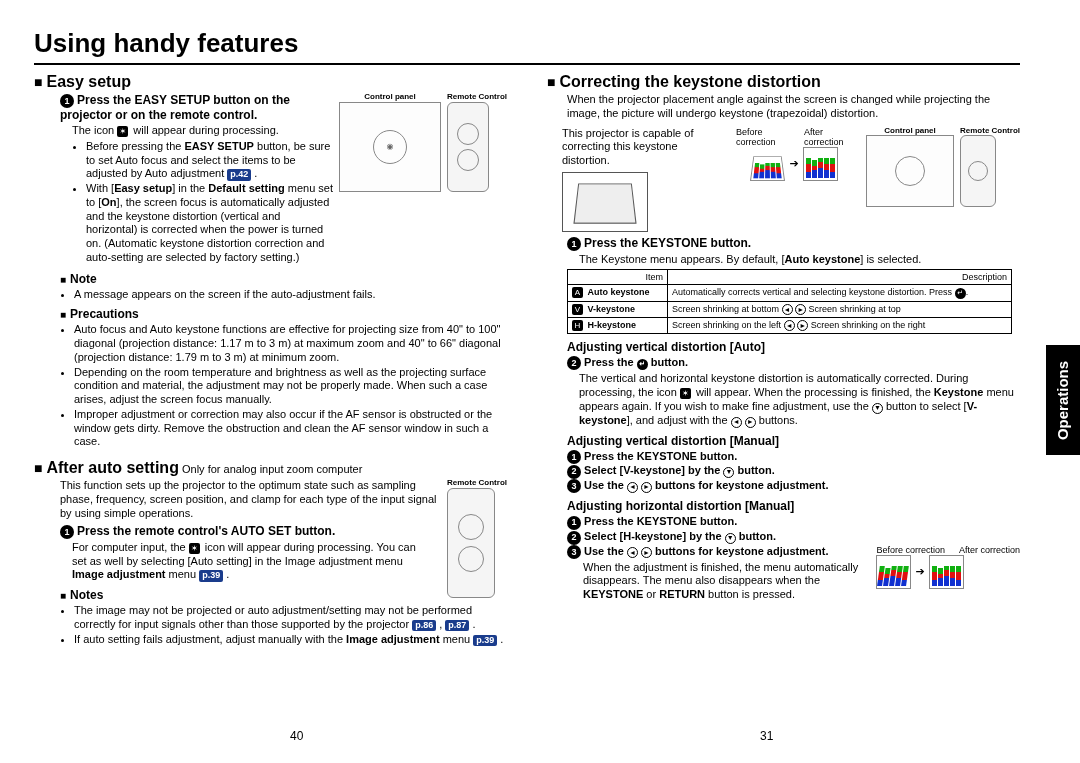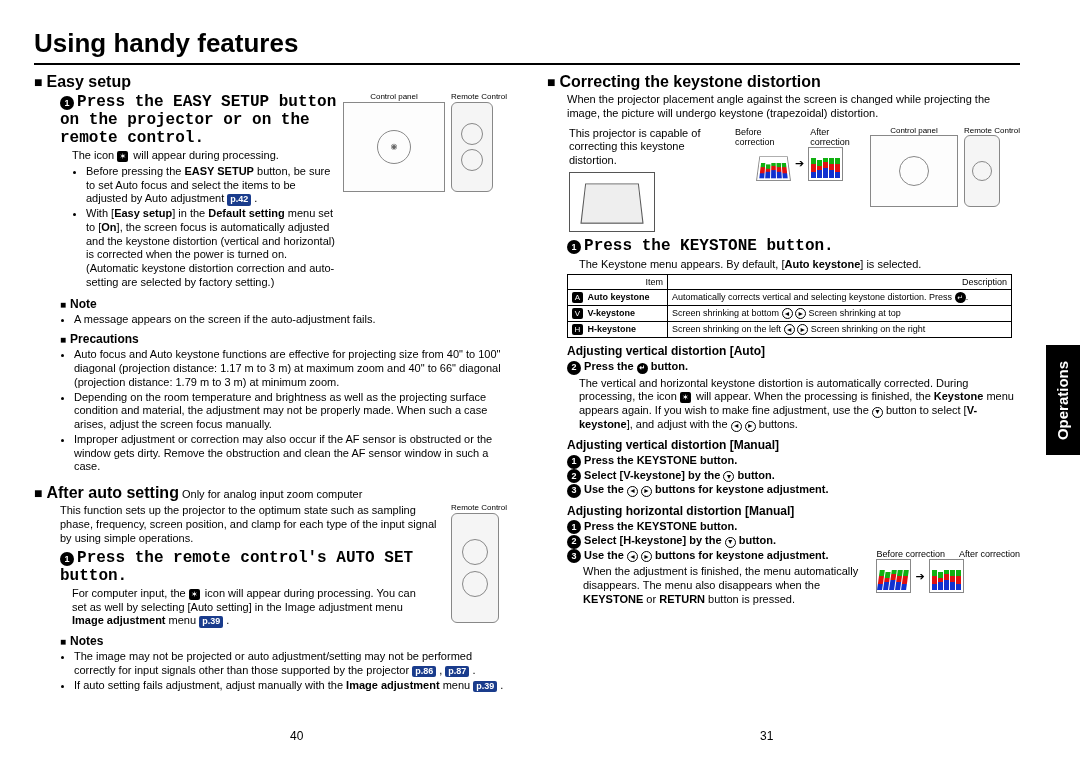--- a/index.html
+++ b/index.html
@@ -8,31 +8,31 @@
   h1 { font-size: 26px; font-weight: bold; margin-bottom: 4px; }
   .hr { border: none; border-top: 2px solid #000; margin-bottom: 6px; }
   .columns { display: flex; gap: 40px; }
   .col { width: 480px; }
   h2 { font-size: 16px; font-weight: bold; margin: 2px 0 2px 0; }
   h2 .sq { font-size: 14px; margin-right: 4px; }
   .intro { font-size: 11px; line-height: 1.25; margin-left: 26px; margin-bottom: 6px; }
   .step-row { display: flex; align-items: flex-start; margin-left: 26px; }
   .step-left { flex: 1; }
   .step-num { display:inline-flex; width:14px; height:14px; background:#000; color:#fff; border-radius:50%; font-size:9px; align-items:center; justify-content:center; font-weight:bold; }
-  .step-title { font-weight: bold; font-size: 16px; display:inline;font-family:Liberation Mono, monospace; }
+  .step-title { font-weight: bold; font-size: 12px; display:inline; }
   .step-body { font-size: 11px; line-height: 1.25; margin-left: 12px; margin-top:2px;}
   .bullet-list { list-style: disc; margin-left: 26px; font-size: 11px; line-height: 1.25; }
   .bullet-list li { margin-bottom: 1px; }
   .noteicon { display:inline-block; width:11px; height:11px; background:#000; color:#fff; font-size:8px; text-align:center; line-height:11px; border-radius:2px; margin-right:2px;}
   .pglink { display:inline-block; background:#1a3c8c; color:#fff; font-size:9px; padding:0 3px; border-radius:2px; font-weight:bold;}
   .sub-heading { font-weight: bold; font-size: 12px; margin-left: 26px; margin-top: 6px; margin-bottom: 2px; }
   .sub-heading .sq { font-size: 10px; margin-right:4px; }
   .panel-diagram { border:1px solid #888; background:#fdfdfd; display:flex; flex-direction:column; align-items:center; justify-content:center; font-size:8px; color:#666; }
   .remote-diagram { border:1px solid #888; border-radius:6px; background:#f5f5f5; display:flex; flex-direction:column; align-items:center; justify-content:center; font-size:7px; color:#555; }
-  .figlabel { font-size:8px; font-weight:normal; text-align:center; line-height:1.1;}
+  .figlabel { font-size:8px; font-weight:bold; text-align:center; line-height:1.1;}
   .side-tab { position:absolute; right:0; top:345px; width:34px; height:110px; background:#000; color:#fff; display:flex; align-items:center; justify-content:center; }
   .side-tab span { transform: rotate(-90deg); font-weight:bold; font-size:15px; white-space:nowrap; }
   .pagenum { position:absolute; bottom:20px; font-size:12px; }
   .pn-left { left: 290px; }
   .pn-right { left: 760px; }
   table.ktbl { border-collapse: collapse; width: 445px; margin-left:26px; font-size:9px; margin-top:2px; margin-bottom:4px;}
   table.ktbl th, table.ktbl td { border:1px solid #000; padding:2px 4px; vertical-align:top;}
   table.ktbl th { font-weight:normal; text-align:right;}
   .arrowbtn { display:inline-flex; width:11px; height:11px; border:1px solid #000; border-radius:50%; align-items:center; justify-content:center; font-size:7px; background:#fff;}
   .enterbtn { display:inline-flex; width:11px; height:11px; background:#000; color:#fff; border-radius:50%; align-items:center; justify-content:center; font-size:7px;}
@@ -132,21 +132,21 @@
         <li>The image may not be projected or auto adjustment/setting may not be performed correctly for input signals other than those supported by the projector <span class="pglink">p.86</span> , <span class="pglink">p.87</span> .</li>
         <li>If auto setting fails adjustment, adjust manually with the <b>Image adjustment</b> menu <span class="pglink">p.39</span> .</li>
       </ul>
     </div>
 
     <div class="col col-r">
 
       <h2><span class="sq">■</span><span>Correcting the keystone distortion</span></h2>
       <p class="intro">When the projector placement angle against the screen is changed while projecting the image, the picture will undergo keystone (trapezoidal) distortion.</p>
 
-      <div style="display:flex; margin-left:22px; gap:6px; margin-bottom:4px;">
+      <div style="display:flex; margin-left:15px; gap:14px; margin-bottom:4px;">
         <div style="flex:0 0 160px;">
           <p class="tight" style="margin-left:0;">This projector is capable of correcting this keystone distortion.</p>
           <div class="screen-diagram" style="margin-top:4px;"></div>
         </div>
         <div style="flex:1;">
           <div style="display:flex; gap:4px; align-items:center; justify-content:center; font-size:9px;">
             <span>Before correction</span>
             <span style="width:8px;"></span>
             <span>After correction</span>
           </div>

